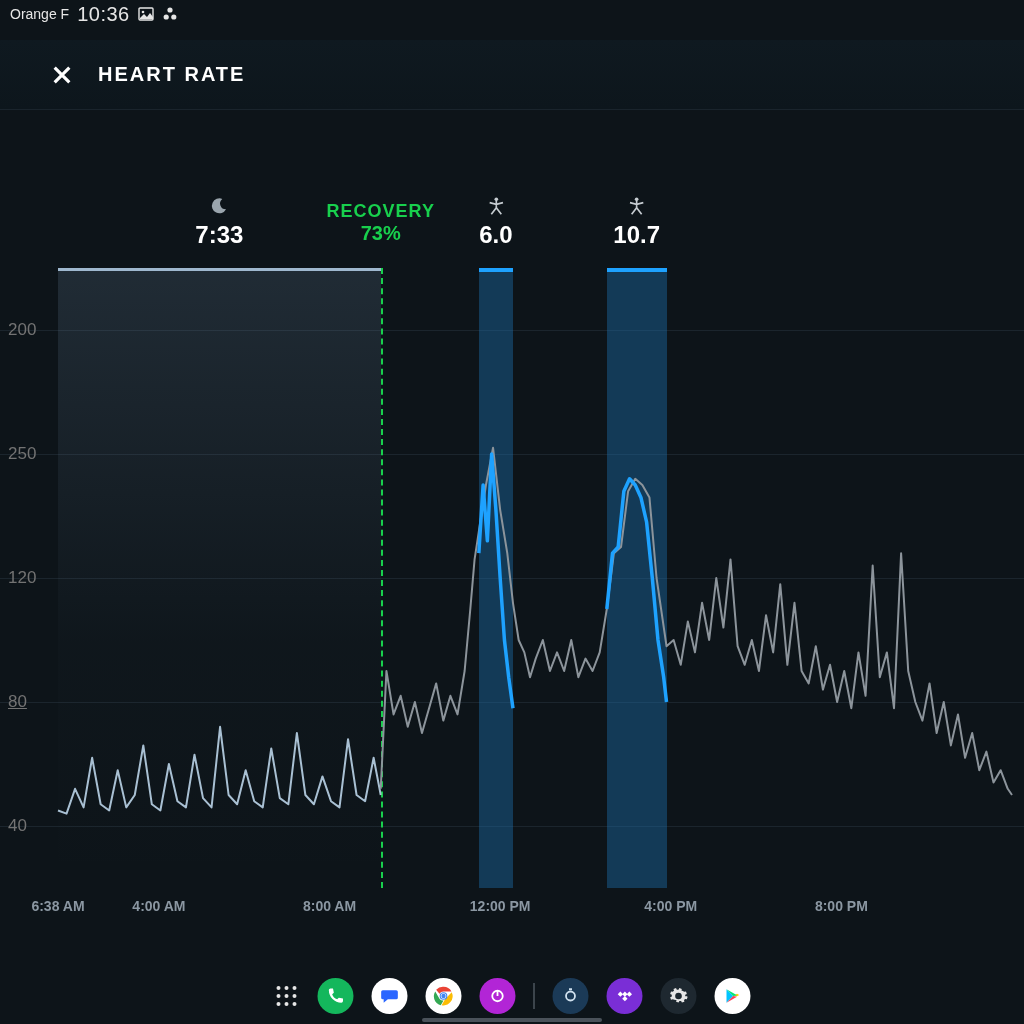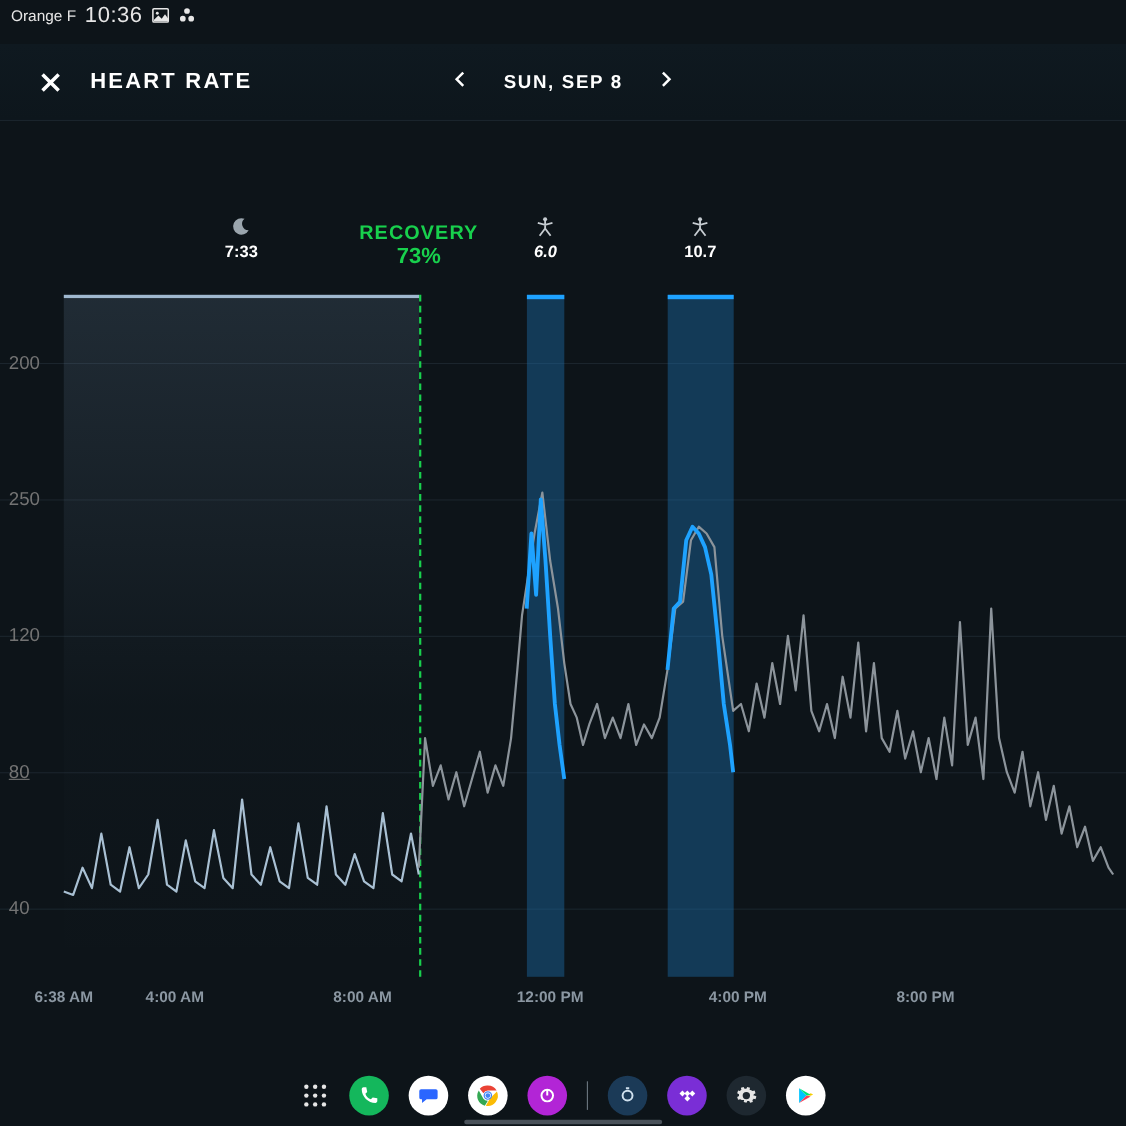--- a/index.html
+++ b/index.html
@@ -1,33 +1,33 @@
 <!DOCTYPE html>
 <html><head>
 <meta charset="utf-8">
 <style>
   * { box-sizing: border-box; margin: 0; padding: 0; }
   html, body { width: 1024px; height: 1024px; background:#0d1419; font-family: -apple-system, "Helvetica Neue", Arial, sans-serif; color:#fff; overflow:hidden; }
   .status-bar { position:absolute; top:0; left:0; right:0; height:28px; padding:4px 10px; display:flex; align-items:center; gap:8px; font-size:15px; color:#e6e6e6; }
   .status-bar .carrier { font-size:14px; }
   .status-bar .clock { font-size:20px; letter-spacing:0.5px; }
   .status-bar .pic-ic, .status-bar .bub-ic { width:16px; height:16px; display:inline-flex; align-items:center; justify-content:center; }
-  .app-header { position:absolute; top:40px; left:0; right:0; height:70px; display:flex; align-items:center; padding:0 32px; border-bottom:1px solid #1a242c; background:linear-gradient(#0f1920,#0d161c); }
+  .app-header { position:absolute; top:40px; left:0; right:0; height:70px; display:flex; align-items:center; padding:0 48px; border-bottom:1px solid #1a242c; background:linear-gradient(#0f1920,#0d161c); }
   .close-x { width:28px; height:28px; display:flex; align-items:center; justify-content:center; cursor:pointer; }
   .close-x svg { stroke:#fff; stroke-width:3.5; }
   .title { margin-left:22px; font-size:20px; font-weight:700; letter-spacing:2px; }
   .date-nav { position:absolute; left:50%; transform:translateX(-50%); display:flex; align-items:center; gap:30px; }
   .date-nav .chev { cursor:pointer; }
   .date-nav .chev svg { stroke:#fff; stroke-width:3; }
   .date-nav .date { font-size:17px; font-weight:700; letter-spacing:1.5px; }
 
   .markers { position:absolute; top:195px; left:0; right:0; height:72px; }
   .marker { position:absolute; text-align:center; transform:translateX(-50%); }
   .marker .mk-icon { height:22px; display:flex; align-items:center; justify-content:center; margin-bottom:4px; color:#9aa5ad; }
-  .marker .mk-value { font-size:15px; font-weight:700; color:#fff; }
+  .marker .mk-value { font-size:24px; font-weight:700; color:#fff; }
   .recovery-mk { position:absolute; transform:translateX(-50%); text-align:center; }
   .recovery-mk .mk-label { font-size:18px; font-weight:700; letter-spacing:1px; color:#18d04d; }
   .recovery-mk .mk-value { font-size:20px; font-weight:700; color:#18d04d; }
 
   .chart-wrap { position:absolute; top:268px; left:0; right:0; height:620px; }
   .sleep-band { position:absolute; top:0; bottom:0; background:linear-gradient( to bottom, rgba(120,150,180,0.18), rgba(120,150,180,0.02) 60%, rgba(120,150,180,0) ); border-top:3px solid #9fb8cf; }
   .act-band { position:absolute; top:0; bottom:0; background:rgba(30,120,190,0.38); border-top:4px solid #1ea2ff; }
   .recovery-line { position:absolute; top:0; bottom:0; width:0; border-left:2px dashed #18d04d; }
 
   .y-ticks { position:absolute; left:8px; top:0; bottom:0; width:36px; }
@@ -69,49 +69,36 @@
   </span>
 </div>
 
 <div class="app-header">
   <div class="close-x">
     <svg viewBox="0 0 24 24" width="22" height="22" fill="none">
         <path d="M4 4 L20 20 M20 4 L4 20"></path>
       </svg>
   </div>
   <div class="title">HEART RATE</div>
-  <div class="date-nav">
-    <div class="chev">
-      <svg viewBox="0 0 24 24" width="18" height="18" fill="none">
-          <path d="M15 4 L7 12 L15 20"></path>
-        </svg>
-    </div>
-    <div class="date">SUN, SEP 8</div>
-    <div class="chev">
-      <svg viewBox="0 0 24 24" width="18" height="18" fill="none">
-          <path d="M9 4 L17 12 L9 20"></path>
-        </svg>
-    </div>
-  </div>
 </div>
 
 <div class="markers">
   <div class="marker" id="mk-sleep" style="left: 219.37px;">
     <div class="mk-icon">
       <svg viewBox="0 0 24 24" width="20" height="20" fill="#9aa5ad">
           <path d="M16 3.5 A9 9 0 1 0 20.5 16 A7 7 0 0 1 16 3.5 Z"></path>
         </svg>
     </div>
     <div class="mk-value">7:33</div>
   </div>
   <div class="recovery-mk" id="mk-recovery" style="top: 6px; left: 380.739px;">
     <div class="mk-label">RECOVERY</div>
     <div class="mk-value">73%</div>
   </div>
-  <div class="marker" id="mk-act1" style="left: 495.902px; font-style: italic;">
+  <div class="marker" id="mk-act1" style="left: 495.902px;">
     <div class="mk-icon">
       <svg viewBox="0 0 24 24" width="20" height="20" fill="none" stroke="#c6ccd1" stroke-width="2">
           <circle cx="12" cy="4" r="2.2" fill="#c6ccd1" stroke="none"></circle>
           <path d="M12 6 V14 M4 8 L12 10 L20 8 M12 14 L6 22 M12 14 L18 22"></path>
         </svg>
     </div>
     <div class="mk-value">6.0</div>
   </div>
   <div class="marker" id="mk-act2" style="left: 636.656px;">
     <div class="mk-icon">

